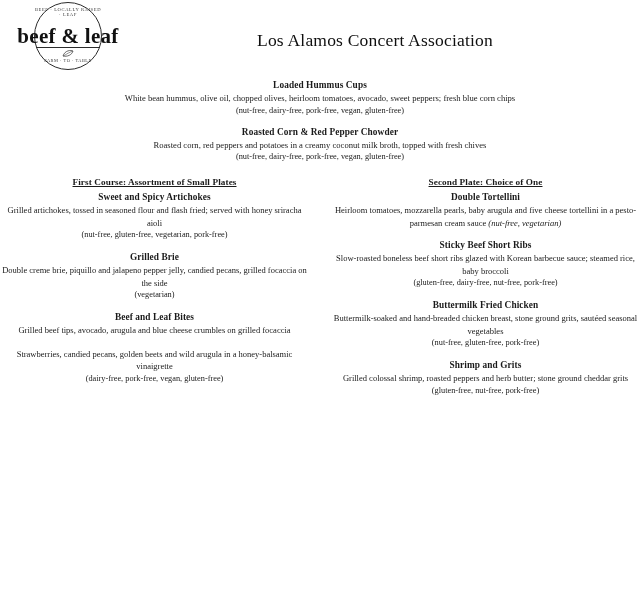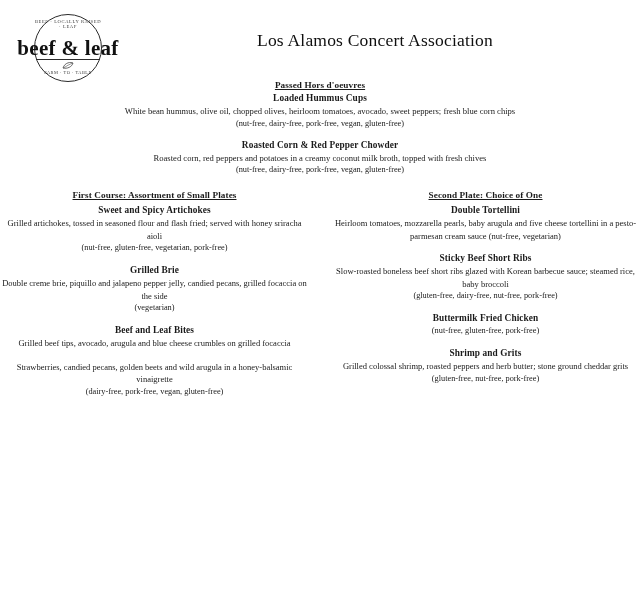--- a/index.html
+++ b/index.html
@@ -22,21 +22,21 @@
   }
 
   
   .header {
     position: relative;
     height: 78px;
   }
   .logo {
     position: absolute;
     left: 12px;
-    top: 12px;
+    top: 0;
     width: 108px;
     height: 72px;
   }
   .logo-circle {
     position: absolute;
     left: 22px;
     top: 2px;
     width: 68px;
     height: 68px;
     border: 1.3px solid #2b2b2b;
@@ -129,20 +129,21 @@
     line-height: 12.5px;
     margin: 0;
   }
   .item-tags {
     text-align: center;
     font-size: 8.3px;
     line-height: 12px;
     margin: 0;
   }
   .inline-tags {
+    font-style: italic;
   }
 
   
   .top-block {
     margin-top: 2px;
     padding: 0 22px;
   }
   .top-block .item-desc {
     font-size: 8.6px;
   }
@@ -179,21 +180,20 @@
         <path d="M2 14 C6 2, 18 2, 22 4 C20 12, 10 16, 2 14 Z" fill="none" stroke="#2b2b2b" stroke-width="1.4"></path>
         <path d="M3 14 C9 10, 16 6, 21 4.5" fill="none" stroke="#2b2b2b" stroke-width="1"></path>
       </svg>
       <div class="logo-arc-bottom">FARM  ·  TO  ·  TABLE</div>
       <div class="logo-name">beef &amp; leaf</div>
     </div>
     <div class="doc-title">Los Alamos Concert Association</div>
   </div>
 
   <div class="top-block">
-    <div class="section-head">Passed Hors d'oeuvres</div>
 
     <div class="item">
       <div class="item-name">Loaded Hummus Cups</div>
       <p class="item-desc">White bean hummus, olive oil, chopped olives, heirloom tomatoes, avocado, sweet peppers; fresh blue corn chips</p>
       <p class="item-tags">(nut-free, dairy-free, pork-free, vegan, gluten-free)</p>
     </div>
 
     <div class="item">
       <div class="item-name">Roasted Corn &amp; Red Pepper Chowder</div>
       <p class="item-desc">Roasted corn, red peppers and potatoes in a creamy coconut milk broth, topped with fresh chives</p>
@@ -238,20 +238,21 @@
       </div>
 
       <div class="item">
         <div class="item-name">Sticky Beef Short Ribs</div>
         <p class="item-desc">Slow-roasted boneless beef short ribs glazed with Korean barbecue sauce; steamed rice, baby broccoli</p>
         <p class="item-tags">(gluten-free, dairy-free, nut-free, pork-free)</p>
       </div>
 
       <div class="item">
         <div class="item-name">Buttermilk Fried Chicken</div>
+        <p class="item-desc">Buttermilk-soaked and hand-breaded chicken breast, stone ground grits, sautéed seasonal vegetables</p>
         <p class="item-tags">(nut-free, gluten-free, pork-free)</p>
       </div>
 
       <div class="item">
         <div class="item-name">Shrimp and Grits</div>
         <p class="item-desc">Grilled colossal shrimp, roasted peppers and herb butter; stone ground cheddar grits</p>
         <p class="item-tags">(gluten-free, nut-free, pork-free)</p>
       </div>
     </div>
 

